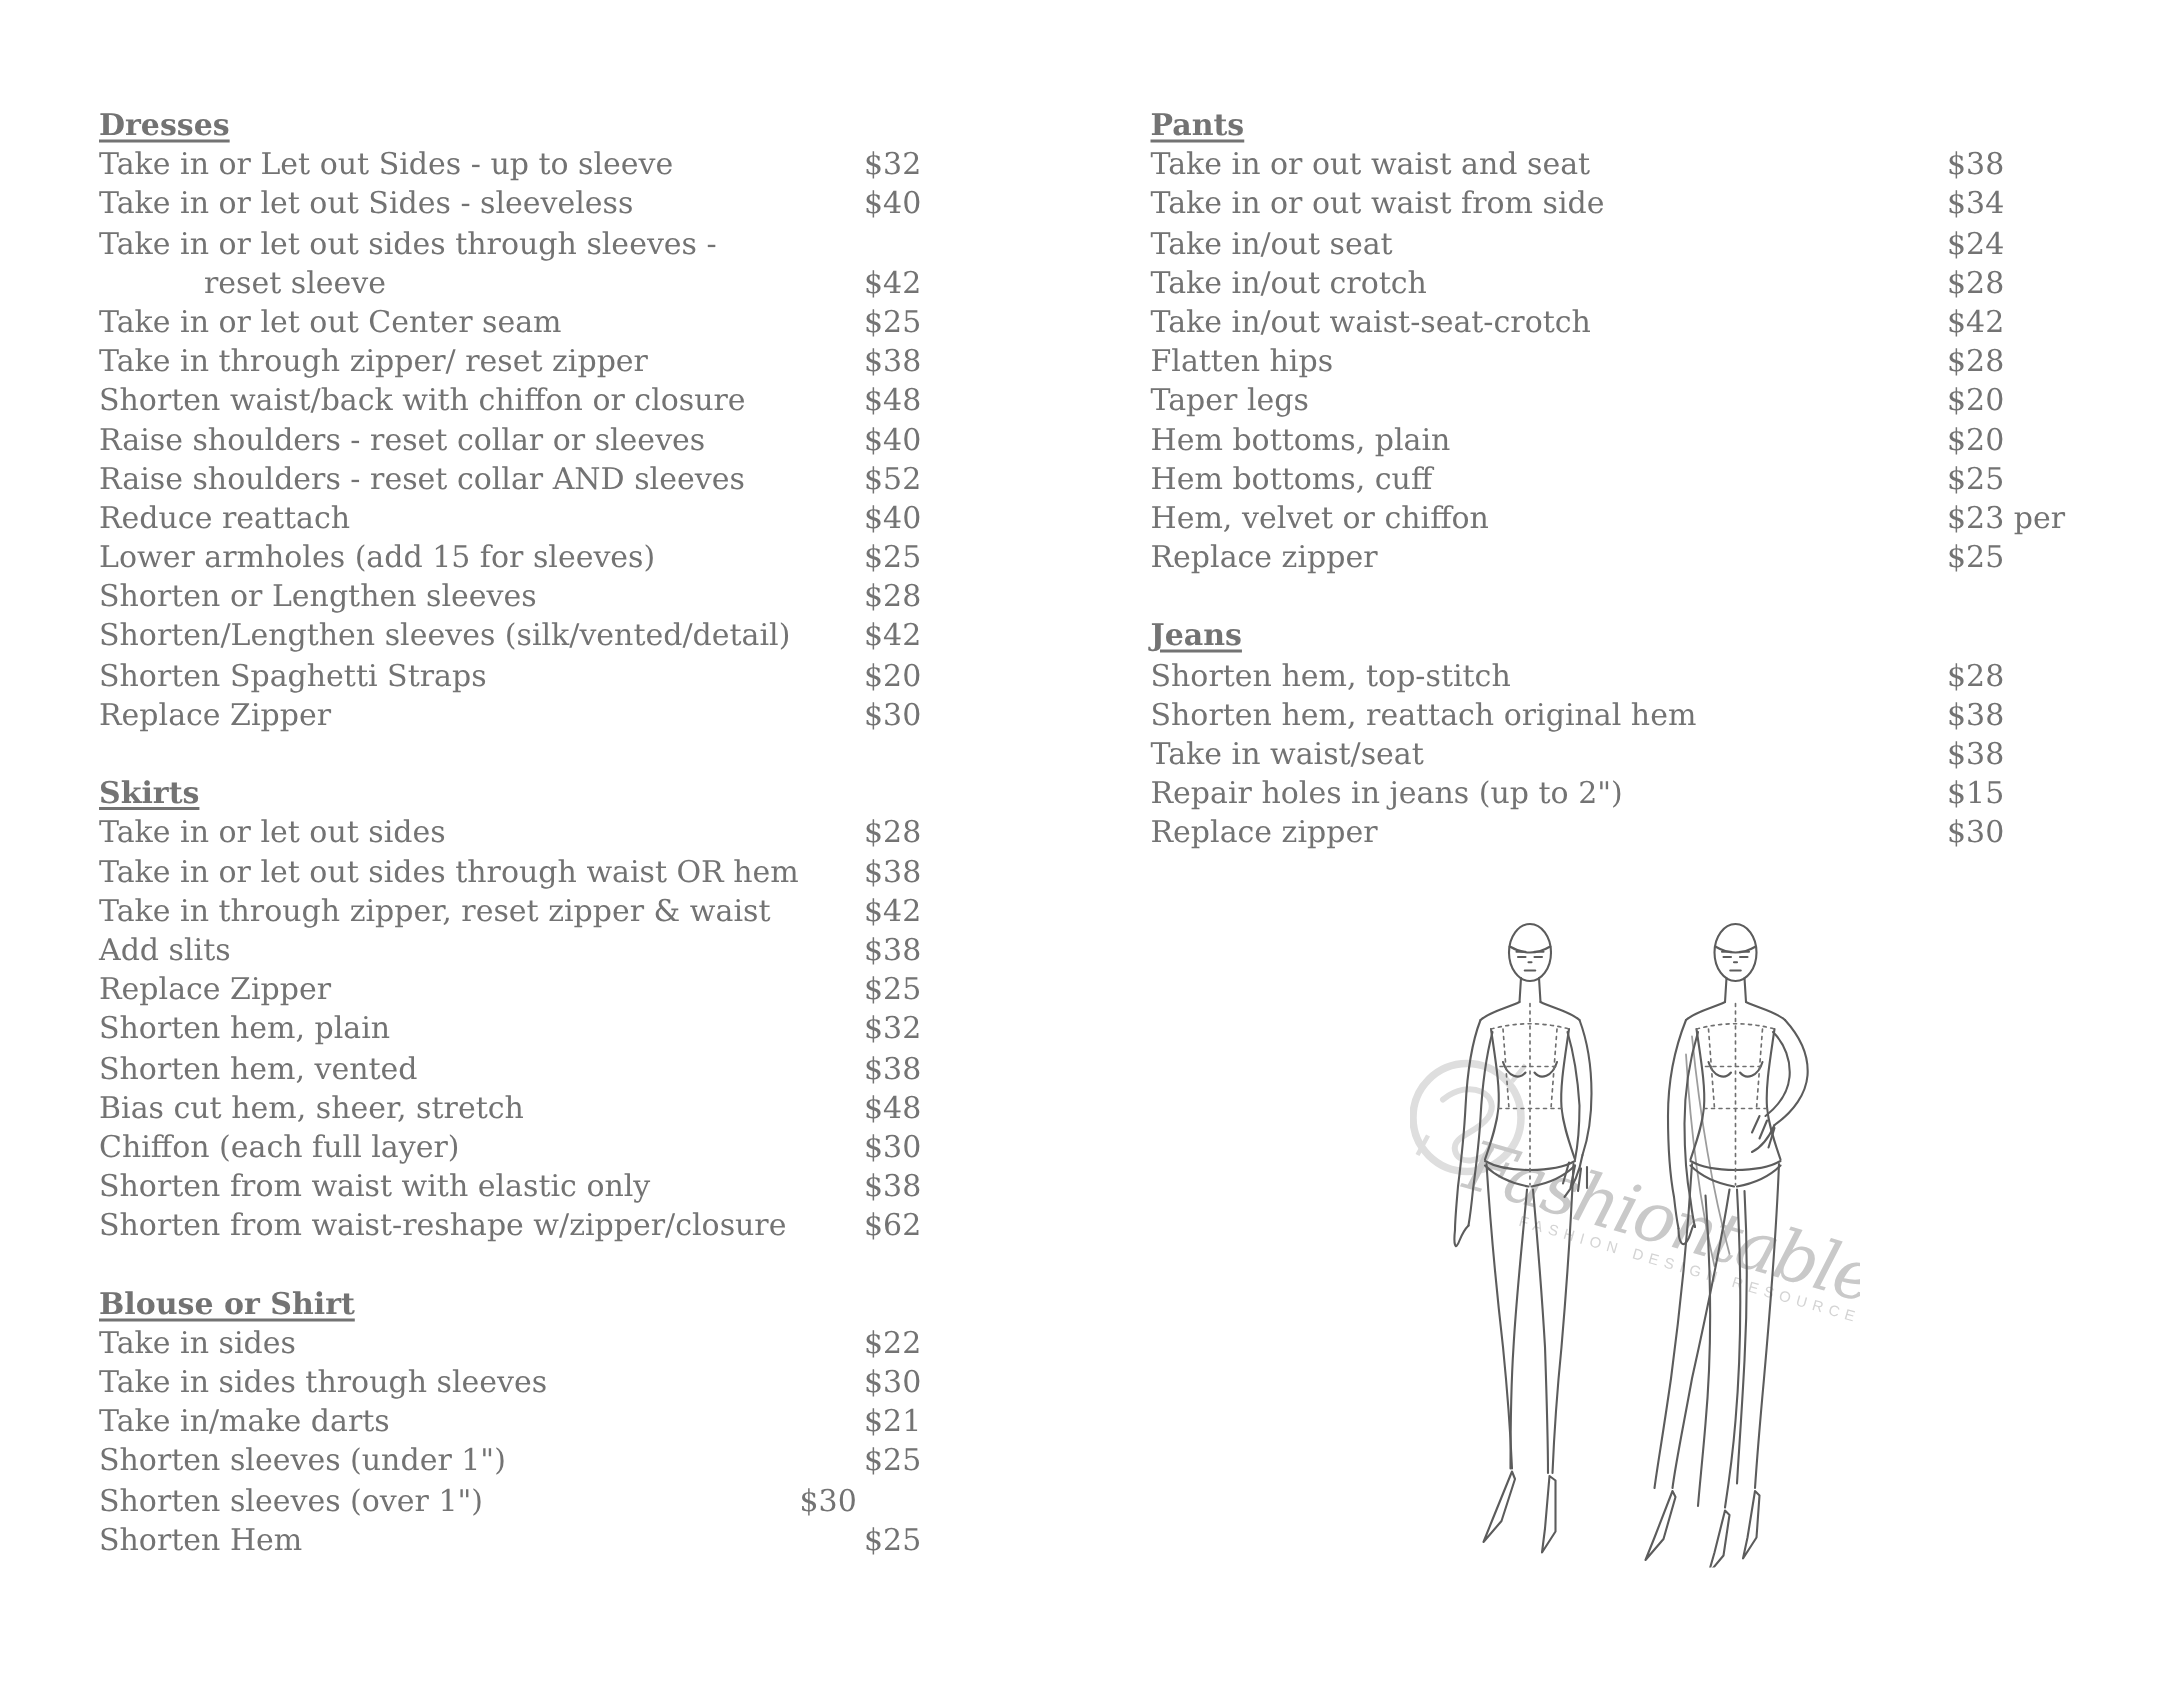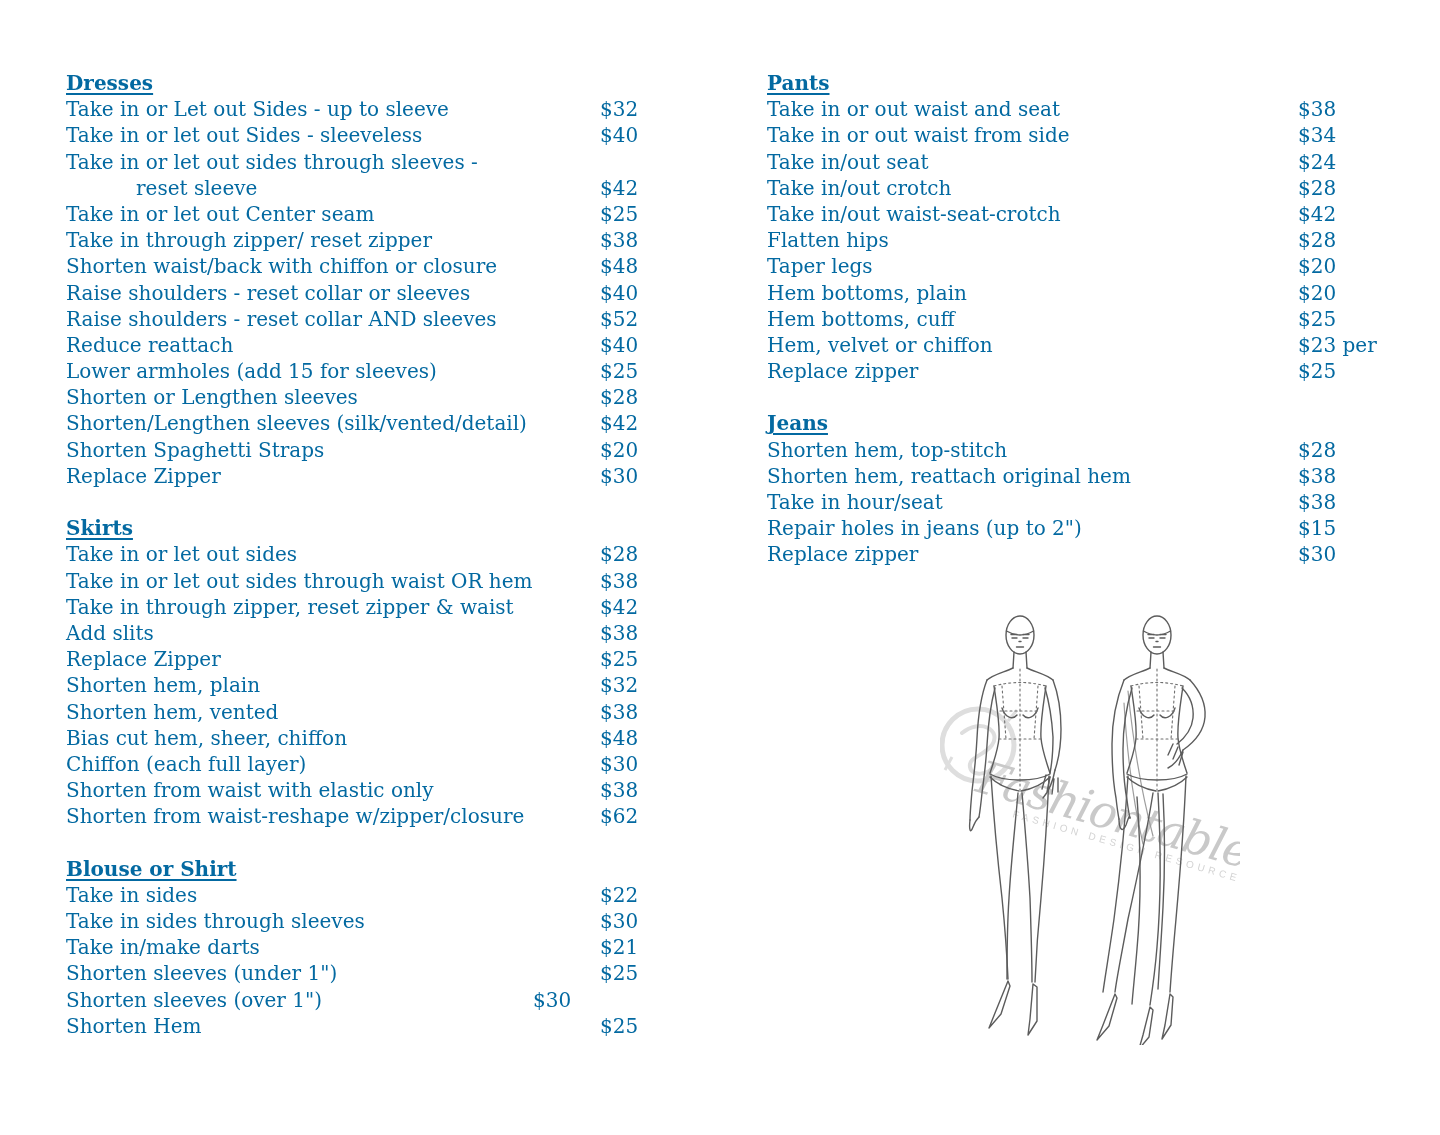--- a/index.html
+++ b/index.html
@@ -1,26 +1,26 @@
 <!DOCTYPE html>
 <html><head>
 <meta charset="utf-8">
 <style>
   html,body { margin:0; padding:0; background:#ffffff; }
   .page {
     position:relative; width:1440px; height:1135px; background:#ffffff;
-    font-family:"DejaVu Serif","Liberation Serif",serif; color:#0369a1;
+    font-family:"DejaVu Serif","Liberation Serif",serif; color:#737373;
     overflow:hidden;
   }
   .col { position:absolute; top:70px; }
   .col-left  { left:66px;  width:660px; }
   .col-right { left:767px; width:660px; }
   .line { position:relative; height:26.2px; line-height:26.2px; font-size:20px; white-space:nowrap; }
   .line .label { display:inline-block; }
-  .line .price { position:absolute; top:0; left:534px; }
+  .line .price { position:absolute; top:0; left:510px; }
   .col-right .line .price { left:531px; }
   .line .price.price-mid { left:467px; }
   .line.indent .label { padding-left:70px; }
   .line.heading .heading-text {
     font-weight:700;
     text-decoration:underline;
     text-decoration-thickness:2px;
     text-underline-offset:3px;
   }
   .blank { height:26.2px; }
@@ -57,21 +57,21 @@
       <div class="line"><span class="label">Replace Zipper</span><span class="price">$30</span></div>
       <div class="line blank"></div>
       <div class="line heading"><span class="heading-text">Skirts</span></div>
       <div class="line"><span class="label">Take in or let out sides</span><span class="price">$28</span></div>
       <div class="line"><span class="label">Take in or let out sides through waist OR hem</span><span class="price">$38</span></div>
       <div class="line"><span class="label">Take in through zipper, reset zipper &amp; waist</span><span class="price">$42</span></div>
       <div class="line"><span class="label">Add slits</span><span class="price">$38</span></div>
       <div class="line"><span class="label">Replace Zipper</span><span class="price">$25</span></div>
       <div class="line"><span class="label">Shorten hem, plain</span><span class="price">$32</span></div>
       <div class="line"><span class="label">Shorten hem, vented</span><span class="price">$38</span></div>
-      <div class="line"><span class="label">Bias cut hem, sheer, chiffon</span><span class="price">$48</span></div>
+      <div class="line"><span class="label">Bias cut hem, sheer, stretch</span><span class="price">$48</span></div>
       <div class="line"><span class="label">Chiffon (each full layer)</span><span class="price">$30</span></div>
       <div class="line"><span class="label">Shorten from waist with elastic only</span><span class="price">$38</span></div>
       <div class="line"><span class="label">Shorten from waist-reshape w/zipper/closure</span><span class="price">$62</span></div>
       <div class="line blank"></div>
       <div class="line heading"><span class="heading-text">Blouse or Shirt</span></div>
       <div class="line"><span class="label">Take in sides</span><span class="price">$22</span></div>
       <div class="line"><span class="label">Take in sides through sleeves</span><span class="price">$30</span></div>
       <div class="line"><span class="label">Take in/make darts</span><span class="price">$21</span></div>
       <div class="line"><span class="label">Shorten sleeves (under 1")</span><span class="price">$25</span></div>
       <div class="line"><span class="label">Shorten sleeves (over 1")</span><span class="price price-mid">$30</span></div>
@@ -88,21 +88,21 @@
       <div class="line"><span class="label">Flatten hips</span><span class="price">$28</span></div>
       <div class="line"><span class="label">Taper legs</span><span class="price">$20</span></div>
       <div class="line"><span class="label">Hem bottoms, plain</span><span class="price">$20</span></div>
       <div class="line"><span class="label">Hem bottoms, cuff</span><span class="price">$25</span></div>
       <div class="line"><span class="label">Hem, velvet or chiffon</span><span class="price">$23 per</span></div>
       <div class="line"><span class="label">Replace zipper</span><span class="price">$25</span></div>
       <div class="line blank"></div>
       <div class="line heading"><span class="heading-text">Jeans</span></div>
       <div class="line"><span class="label">Shorten hem, top-stitch</span><span class="price">$28</span></div>
       <div class="line"><span class="label">Shorten hem, reattach original hem</span><span class="price">$38</span></div>
-      <div class="line"><span class="label">Take in hour/seat</span><span class="price">$38</span></div>
+      <div class="line"><span class="label">Take in waist/seat</span><span class="price">$38</span></div>
       <div class="line"><span class="label">Repair holes in jeans (up to 2")</span><span class="price">$15</span></div>
       <div class="line"><span class="label">Replace zipper</span><span class="price">$30</span></div>
     </section>
 
   <figure class="illustration">
     <svg width="300" height="440" viewBox="0 0 300 440" xmlns="http://www.w3.org/2000/svg">
 
       <g>
         <circle class="wm" cx="38" cy="140" r="36" stroke-width="5"></circle>
         <path class="wm" d="M22,128 C40,113 62,125 52,140 C44,151 28,152 30,162 C32,172 48,170 54,161" stroke-width="4" stroke-linecap="round"></path>

